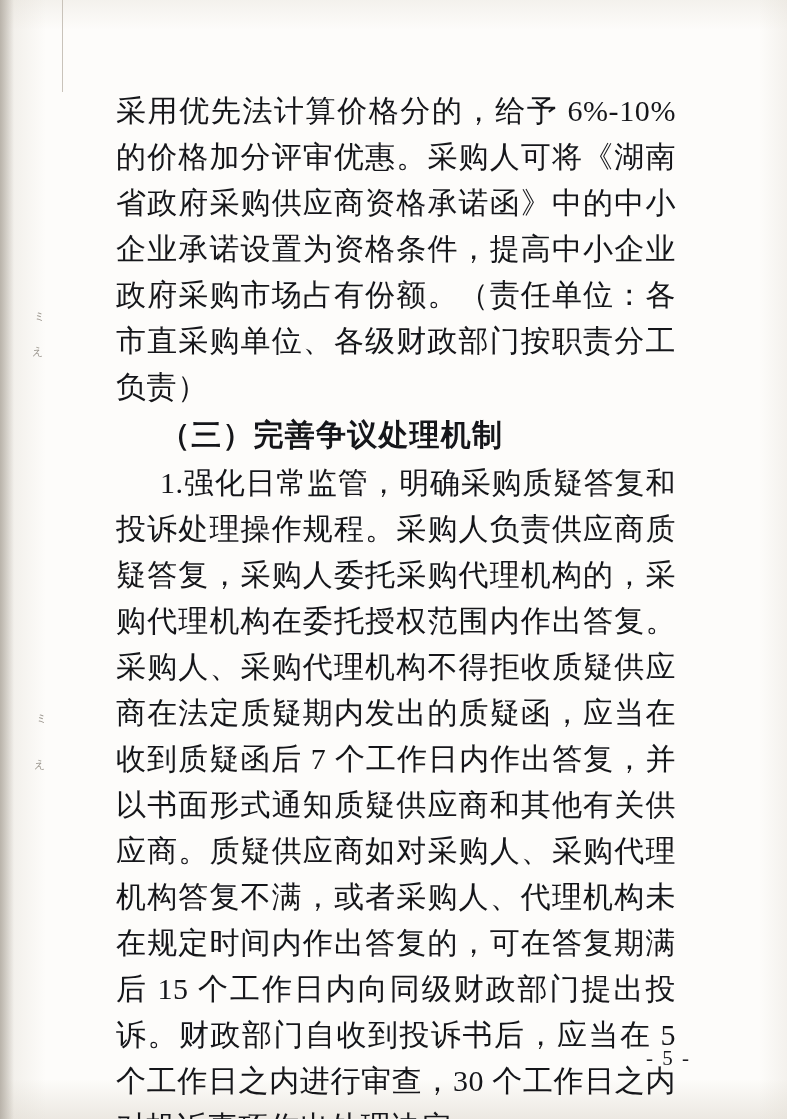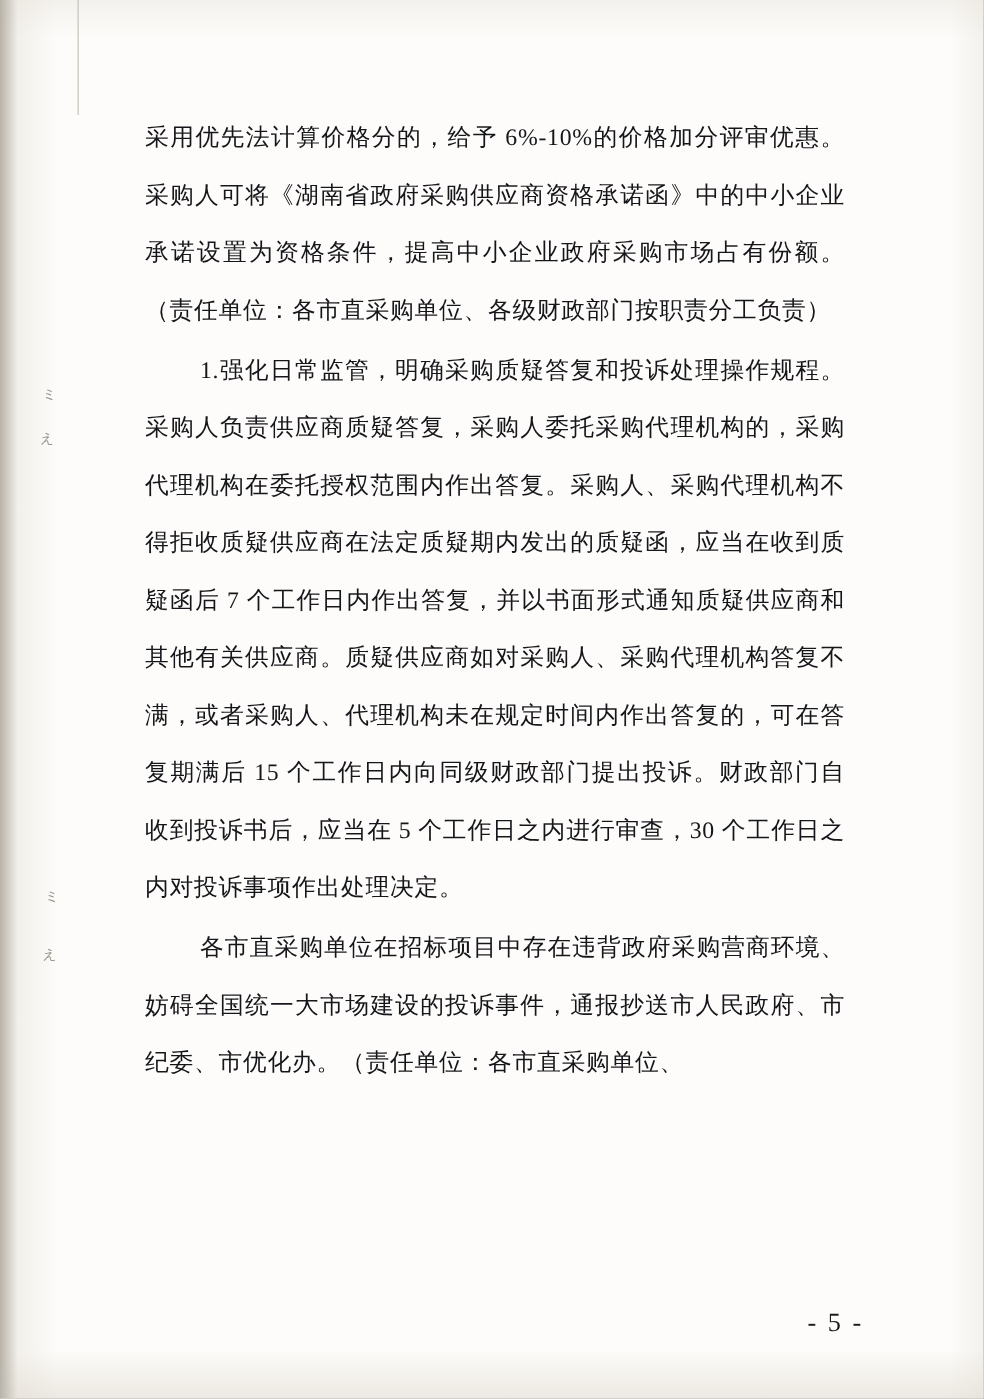--- a/index.html
+++ b/index.html
@@ -43,21 +43,21 @@
     pointer-events: none;
   }
   .content {
     position: absolute;
     left: 116px;
     top: 88px;
     width: 560px;
   }
   p {
     margin: 0 0 2px 0;
-    font-size: 19px;
+    font-size: 30px;
     line-height: 46px;
     letter-spacing: 0.6px;
     color: #15161a;
     text-align: justify;
     text-justify: inter-ideograph;
     font-family: "Liberation Serif", "DejaVu Serif", serif;
   }
   p.indent {
     text-indent: 44px;
   }
@@ -103,20 +103,23 @@
   <div class="stray s1">ミ</div>
   <div class="stray s2">え</div>
   <div class="stray s3">ミ</div>
   <div class="stray s4">え</div>
 
   <div class="content">
     <div class="para-block">
       <p>采用优先法计算价格分的，给予 6%-10%的价格加分评审优惠。采购人可将《湖南省政府采购供应商资格承诺函》中的中小企业承诺设置为资格条件，提高中小企业政府采购市场占有份额。（责任单位：各市直采购单位、各级财政部门按职责分工负责）</p>
     </div>
     <div class="para-block">
+      <p class="heading">（三）完善争议处理机制</p>
+    </div>
+    <div class="para-block">
       <p class="indent">1.强化日常监管，明确采购质疑答复和投诉处理操作规程。采购人负责供应商质疑答复，采购人委托采购代理机构的，采购代理机构在委托授权范围内作出答复。采购人、采购代理机构不得拒收质疑供应商在法定质疑期内发出的质疑函，应当在收到质疑函后 7 个工作日内作出答复，并以书面形式通知质疑供应商和其他有关供应商。质疑供应商如对采购人、采购代理机构答复不满，或者采购人、代理机构未在规定时间内作出答复的，可在答复期满后 15 个工作日内向同级财政部门提出投诉。财政部门自收到投诉书后，应当在 5 个工作日之内进行审查，30 个工作日之内对投诉事项作出处理决定。</p>
     </div>
     <div class="para-block">
       <p class="indent">各市直采购单位在招标项目中存在违背政府采购营商环境、妨碍全国统一大市场建设的投诉事件，通报抄送市人民政府、市纪委、市优化办。（责任单位：各市直采购单位、</p>
     </div>
   </div>
 
   <div class="page-number">- 5 -</div>
 </div>
 

